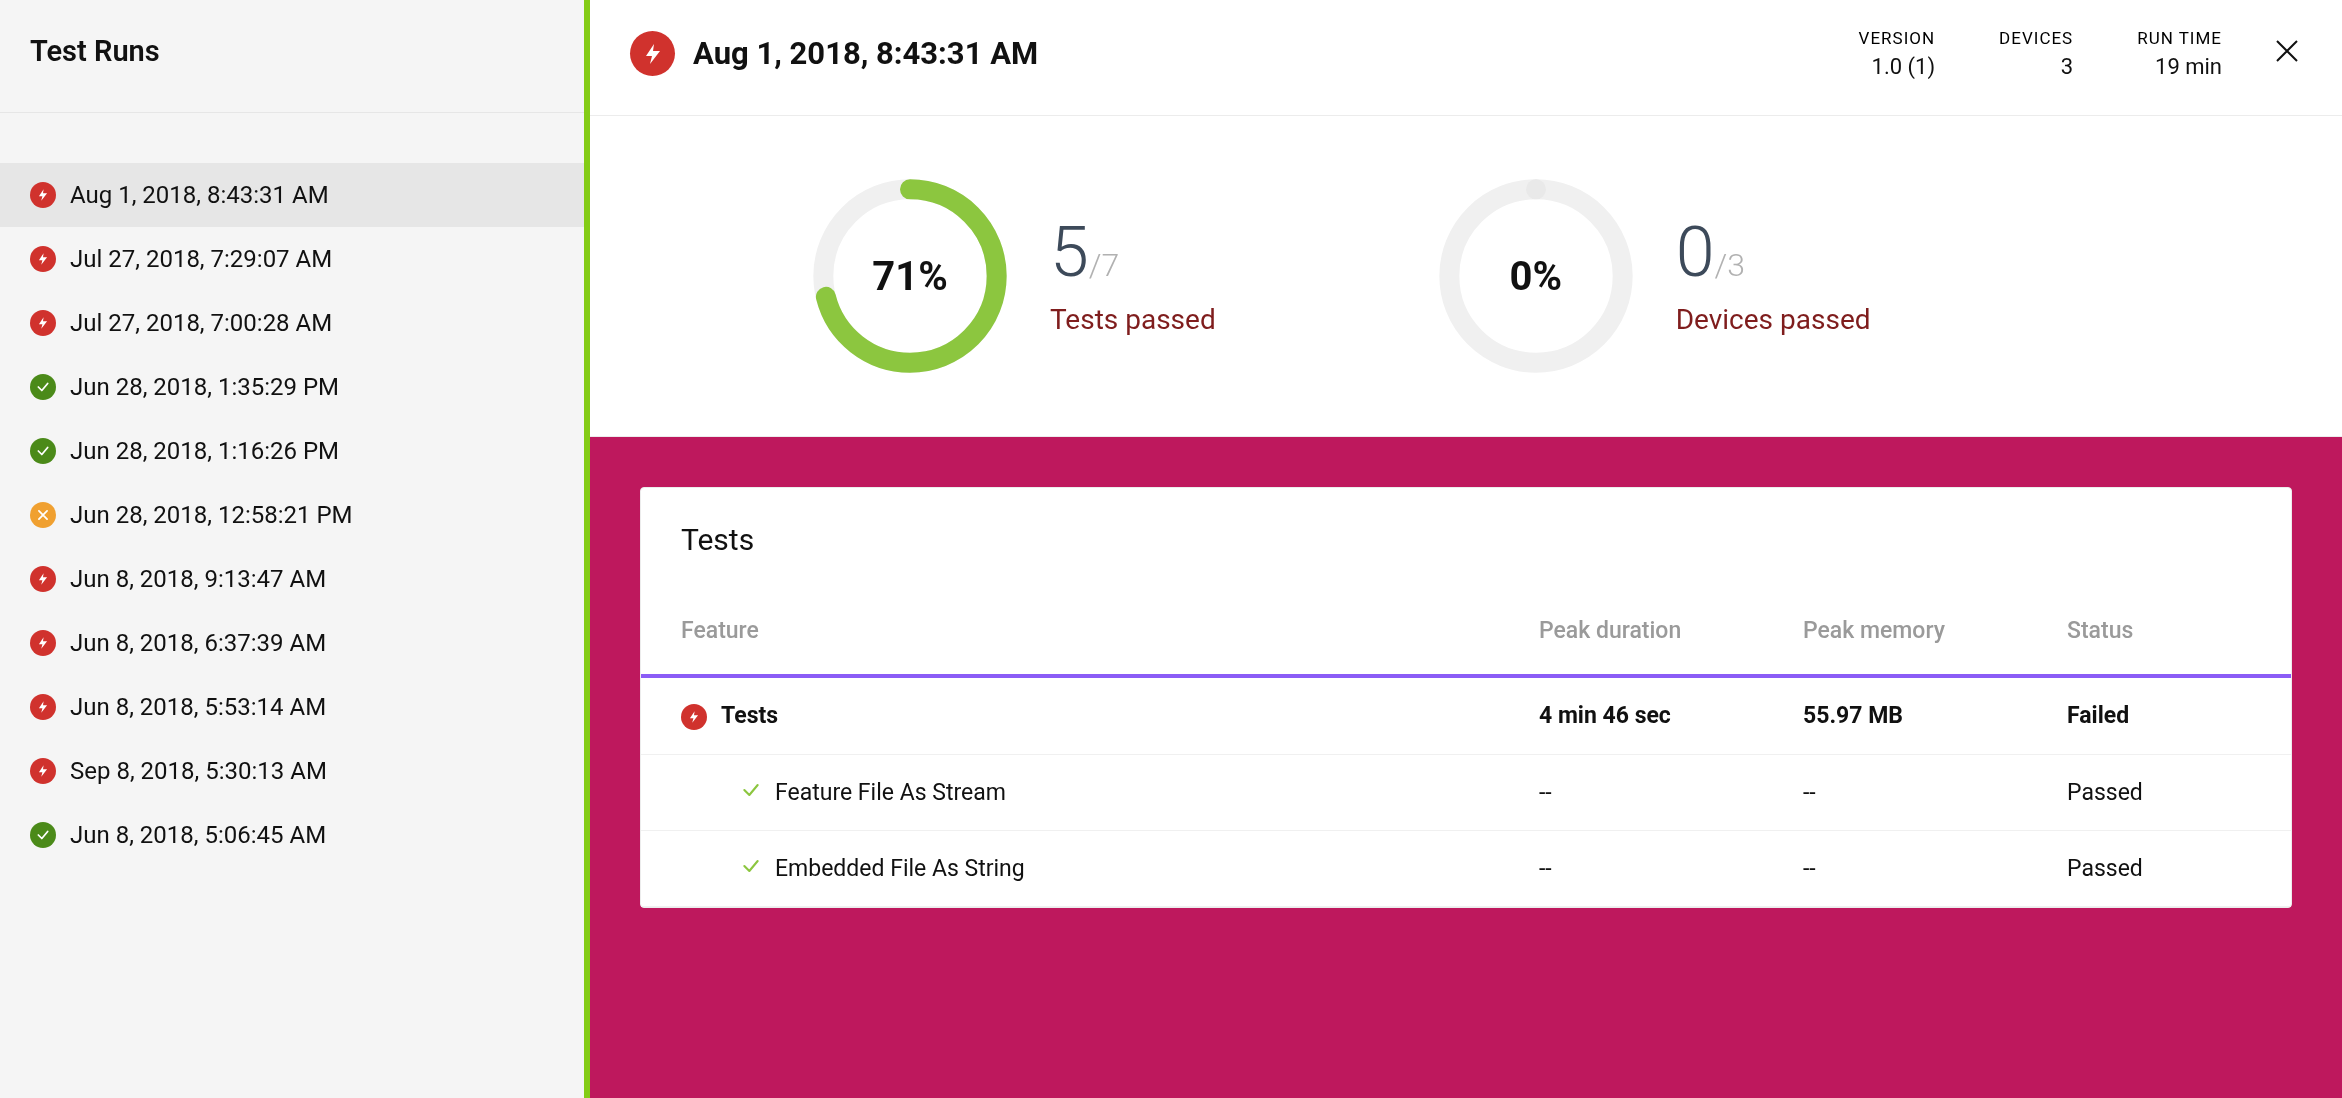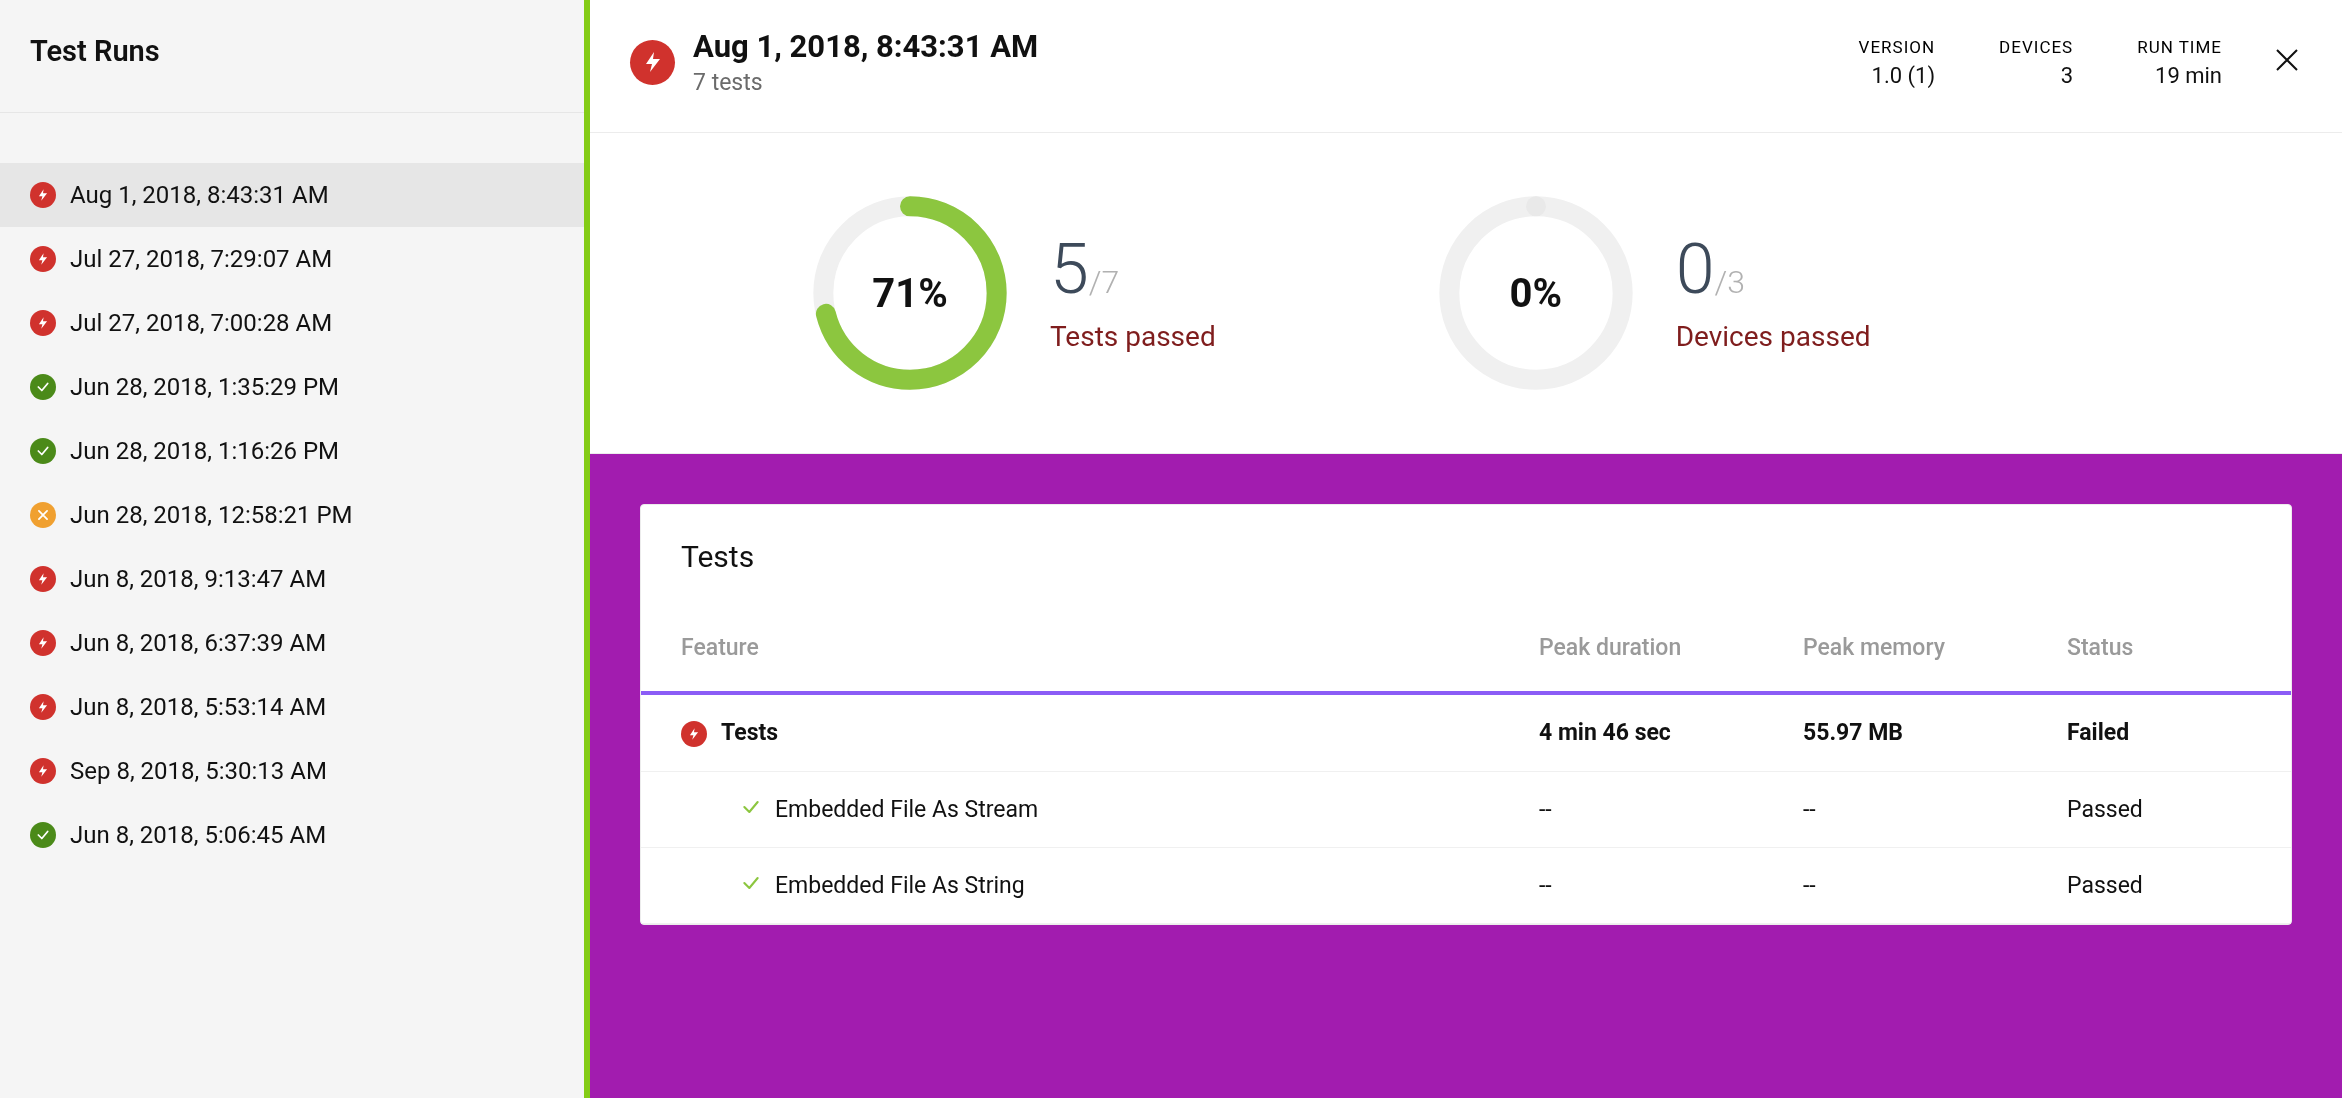--- a/index.html
+++ b/index.html
@@ -65,21 +65,21 @@
   .summary { display:flex; gap: 220px; align-items:flex-end; justify-content:flex-start; padding: 60px 40px 60px 220px; border-bottom: 1px solid #ececec; }
   .donut-block { display:flex; align-items:center; gap: 40px; }
   .donut-wrap { position:relative; width:200px; height:200px; }
   .donut-wrap svg { width:200px; height:200px; transform: rotate(-90deg); }
   .donut-center { position:absolute; left:0; top:0; width:100%; height:100%; display:flex; align-items:center; justify-content:center; font-size:40px; font-weight:700; }
   .donut-side .big { font-size:70px; color:#3d4a5a; font-weight:300; line-height:1; }
   .donut-side .small { font-size:32px; color:#b1b1b1; font-weight:300; }
   .donut-side .lbl { font-size:28px; color:#7f1d1d; margin-top:16px; }
 
   
-  .content-area { flex:1; background:#a21caf; padding: 50px; overflow:auto; }
+  .content-area { flex:1; background:#be185d; padding: 50px; overflow:auto; }
   .card { background:#fff; border-radius:4px; border:1px solid #ececec; }
   .card-title { font-size:30px; padding: 34px 40px 20px 40px; color:#111; }
   .table { width:100%; border-collapse: collapse; }
   .table th {
     text-align:left; font-weight:500; color:#9a9a9a; font-size:23px;
     padding: 40px 40px 30px 40px; border-bottom:4px solid #8b5cf6;
   }
   .table td { padding: 24px 40px; font-size:23px; border-bottom:1px solid #f0f0f0; }
   .row-parent td:first-child { font-weight:700; }
   .row-parent .row-icon { width:26px;height:26px;border-radius:50%;display:inline-flex;align-items:center;justify-content:center;margin-right:14px; vertical-align:middle;}
@@ -195,21 +195,20 @@
   <main class="main">
 
     <div class="main-header">
       <span class="status-icon status-fail bolt">
         <svg width="24" height="24" viewBox="0 0 24 24">
             <path d="M13 2 L5 14 L11 14 L9 22 L19 9 L12 9 Z" fill="#fff"></path>
           </svg>
       </span>
       <div class="header-title-block">
         <div class="header-title">Aug 1, 2018, 8:43:31 AM</div>
-        <div class="header-sub">7 tests</div>
       </div>
       <div class="header-meta">
         <div class="meta-col">
           <div class="meta-label">VERSION</div>
           <div class="meta-val">1.0 (1)</div>
         </div>
         <div class="meta-col">
           <div class="meta-label">DEVICES</div>
           <div class="meta-val">3</div>
         </div>
@@ -280,21 +279,21 @@
                       <path d="M13 2 L5 14 L11 14 L9 22 L19 9 L12 9 Z" fill="#fff"></path>
                     </svg>
                   </span><span>Tests</span></td>
                 <td style="font-weight:700">4 min 46 sec</td>
                 <td style="font-weight:700">55.97 MB</td>
                 <td style="font-weight:700">Failed</td>
               </tr>
               <tr class="row-child">
                 <td><span class="check-mark"><svg width="20" height="20" viewBox="0 0 24 24">
                       <path d="M4 12 L10 18 L20 6" stroke="#8CC63F" stroke-width="2.5" fill="none" stroke-linecap="round" stroke-linejoin="round"></path>
-                    </svg></span><span>Embedded File As Stream</span></td>
+                    </svg></span><span>Feature File As Stream</span></td>
                 <td>--</td>
                 <td>--</td>
                 <td>Passed</td>
               </tr>
               <tr class="row-child">
                 <td><span class="check-mark"><svg width="20" height="20" viewBox="0 0 24 24">
                       <path d="M4 12 L10 18 L20 6" stroke="#8CC63F" stroke-width="2.5" fill="none" stroke-linecap="round" stroke-linejoin="round"></path>
                     </svg></span><span>Embedded File As String</span></td>
                 <td>--</td>
                 <td>--</td>

